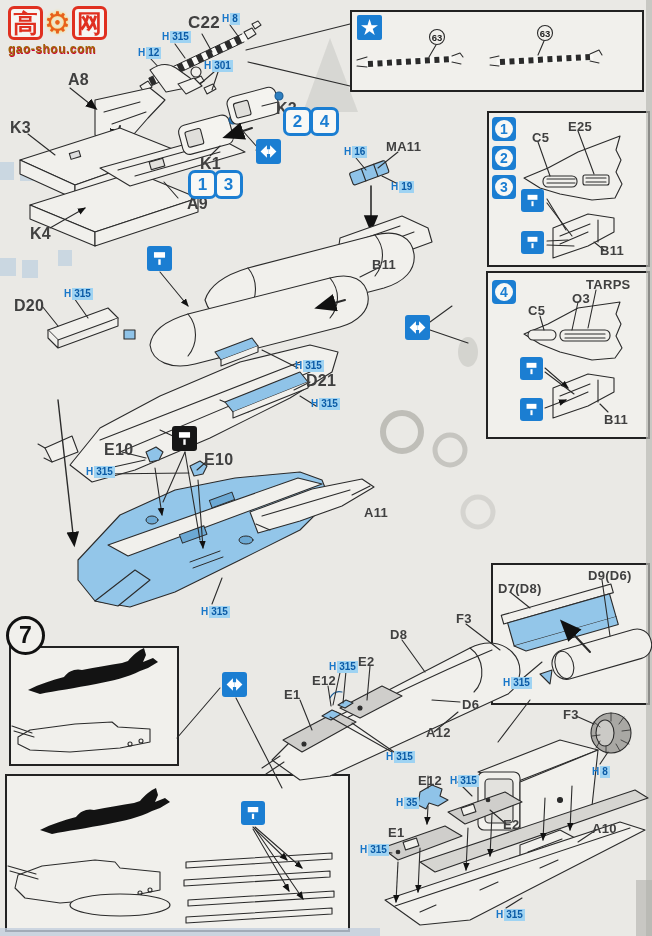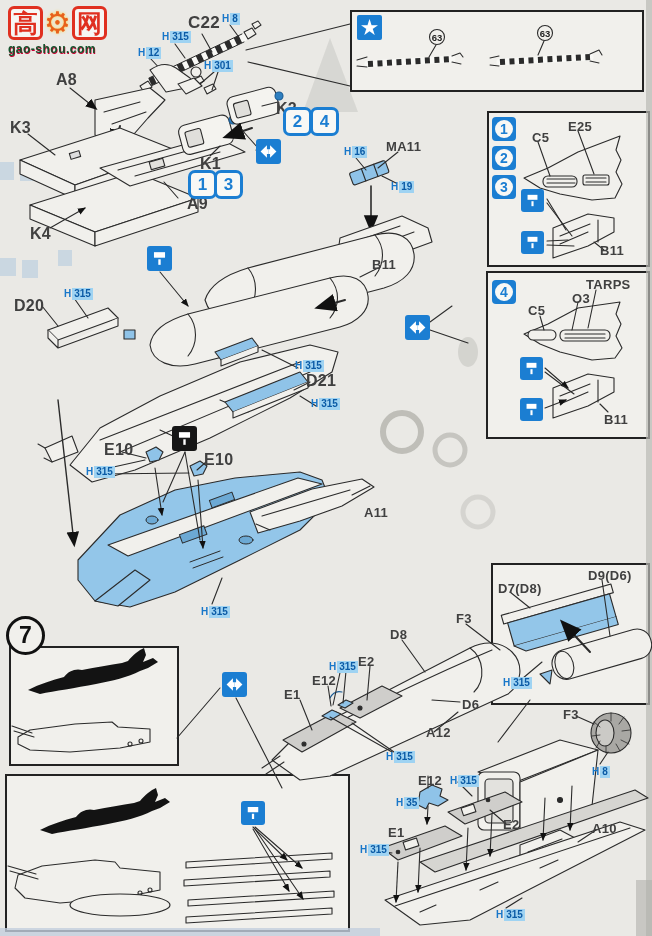--- a/index.html
+++ b/index.html
@@ -21,21 +21,21 @@
   .icon svg{display:block;}
   .star{position:absolute;width:25px;height:25px;background:#1b7ed2;border-radius:2px;color:#fff;
         font:700 19px/25px "Liberation Sans",sans-serif;text-align:center;}
   #step7{position:absolute;left:6px;top:616px;width:33px;height:33px;border:3px solid #111;border-radius:50%;
          background:#f1f0ec;color:#111;font:700 23px/33px "Liberation Sans",sans-serif;text-align:center;}
   #logo{position:absolute;left:8px;top:6px;z-index:5;}
   #logo .row{display:flex;align-items:center;gap:1px;}
   .lg-box{font:700 25px/1.05 "Liberation Sans",sans-serif;color:#e03020;border:3px solid #e03020;border-radius:6px;
           padding:1px 2px;background:rgba(255,255,255,.55);}
   .lg-gear{font-size:30px;color:#e8611c;text-shadow:0 0 3px #ffd24a;line-height:1;}
-  .lg-site{font:700 12px/1 "Liberation Sans",sans-serif;color:#14532d;letter-spacing:.5px;margin-top:3px;text-shadow:.5px .5px 0 #c03;}
+  .lg-site{font:700 12px/1 "Liberation Sans",sans-serif;color:#a16207;letter-spacing:.5px;margin-top:3px;text-shadow:.5px .5px 0 #c03;}
 </style>
 </head>
 <body>
 
 <div id="page">
 
   <div class="box" style="left:350px;top:10px;width:290px;height:78px;"></div>
   <div class="box" style="left:487px;top:111px;width:159px;height:152px;"></div>
   <div class="box" style="left:486px;top:271px;width:160px;height:164px;"></div>
   <div class="box" style="left:491px;top:563px;width:155px;height:138px;"></div>
@@ -368,21 +368,21 @@
       <span class="lg-box">高</span>
       <span class="lg-gear">⚙</span>
       <span class="lg-box">网</span>
     </div>
     <div class="lg-site">gao-shou.com</div>
   </div>
 
   <div id="step7">7</div>
 
   <div class="pl" style="left:188px;top:14px;font-size:17px;">C22</div>
-  <div class="pl" style="left:56px;top:72px;">A8</div>
+  <div class="pl" style="left:68px;top:72px;">A8</div>
   <div class="pl" style="left:10px;top:120px;">K3</div>
   <div class="pl" style="left:30px;top:226px;">K4</div>
   <div class="pl" style="left:168px;top:196px;margin-left:19px;">A9</div>
   <div class="pl" style="left:200px;top:156px;">K1</div>
   <div class="pl" style="left:276px;top:92px;margin-top:9px;">K2</div>
   <div class="pl m" style="left:386px;top:140px;">MA11</div>
   <div class="pl m" style="left:372px;top:258px;">B11</div>
   <div class="pl" style="left:14px;top:298px;">D20</div>
   <div class="pl" style="left:306px;top:373px;">D21</div>
   <div class="pl" style="left:104px;top:442px;">E10</div>

